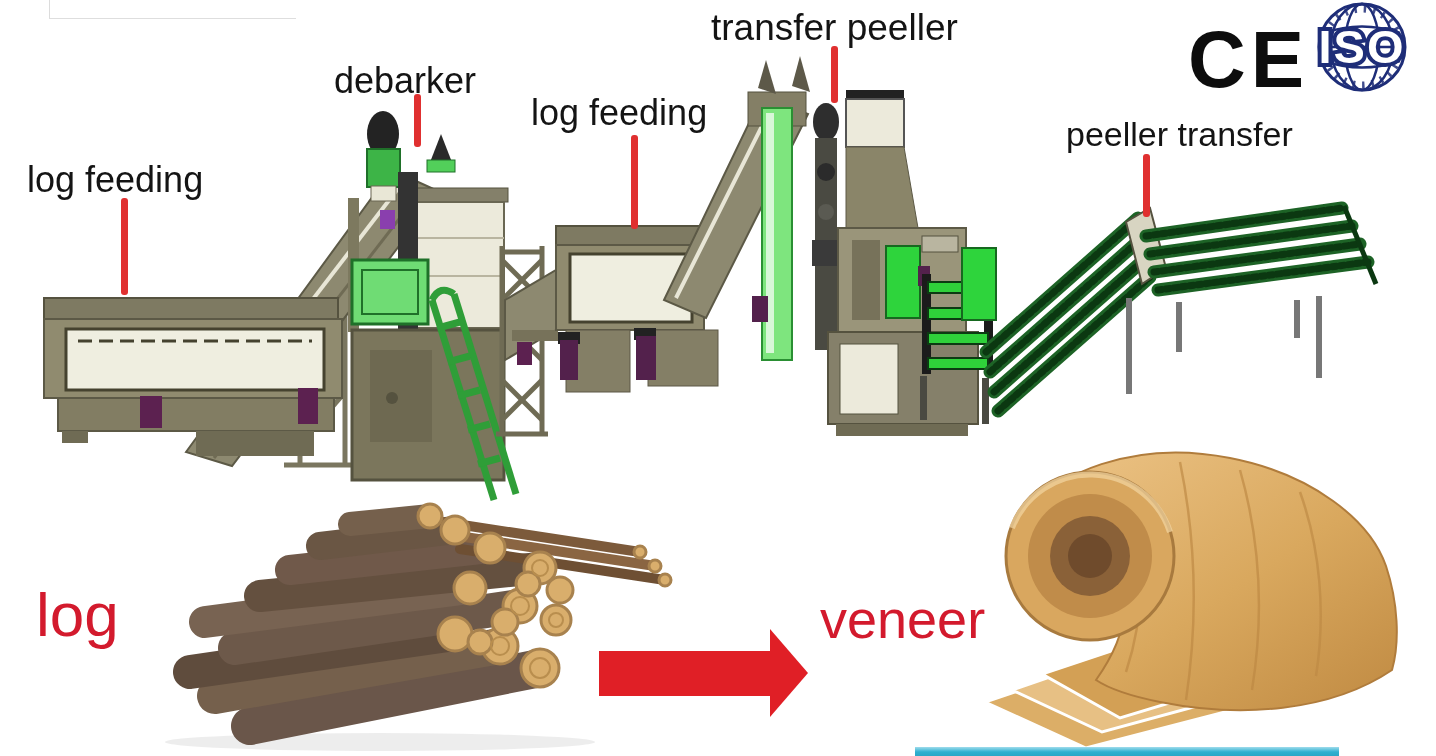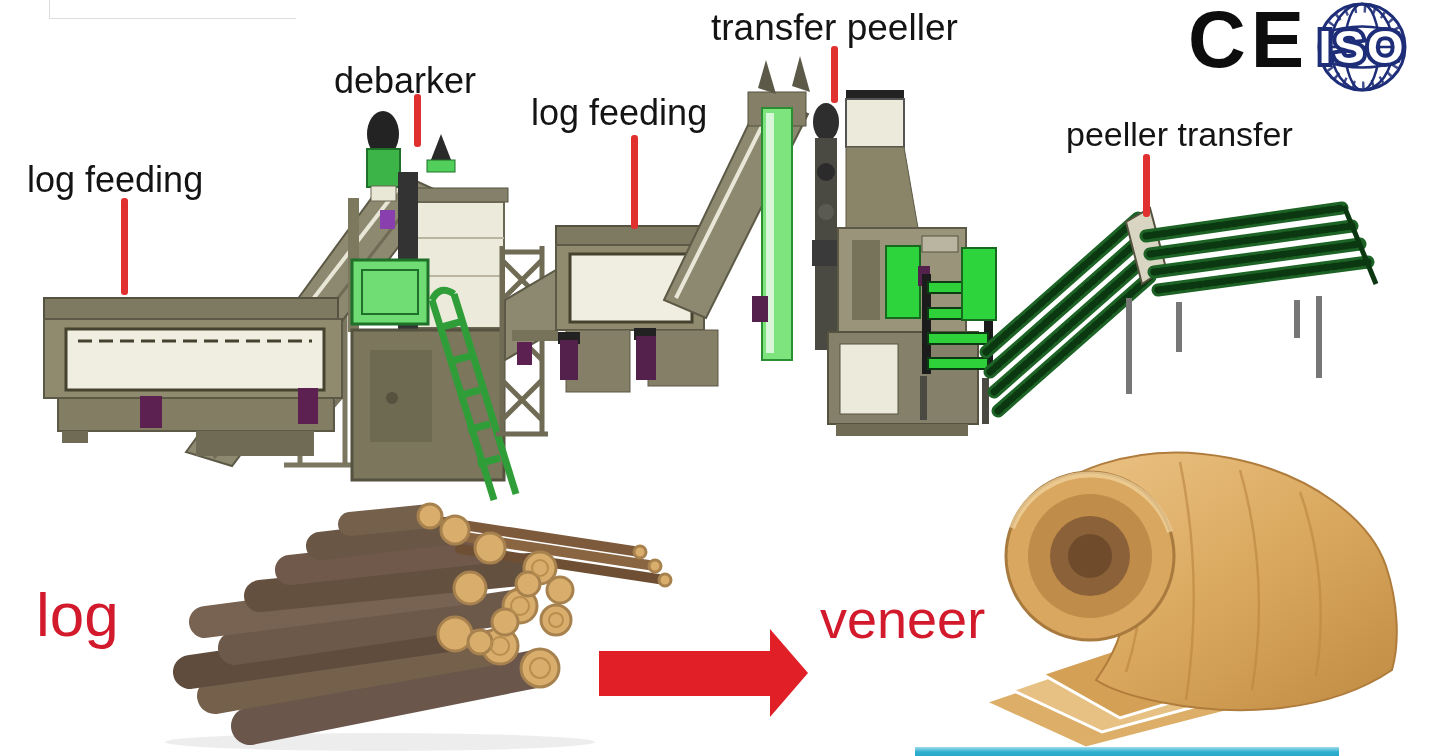--- a/index.html
+++ b/index.html
@@ -31,21 +31,21 @@
   #line-transfer{left:1143px;top:154px;height:63px;}
   .arrow-shaft{
     position:absolute;left:599px;top:651px;width:173px;height:45px;background:#e01f26;
   }
   .arrow-head{
     position:absolute;left:770px;top:629px;width:0;height:0;
     border-top:44px solid transparent;border-bottom:44px solid transparent;
     border-left:38px solid #e01f26;
   }
   .ce-logo{
-    position:absolute;left:1188px;top:0;font-size:80px;font-weight:700;
+    position:absolute;left:1188px;top:20px;font-size:80px;font-weight:700;
     color:#0d0d0d;letter-spacing:5px;line-height:1;
   }
   .iso-logo{position:absolute;left:1296px;top:0px;width:138px;height:102px;}
   .corner-guide{
     position:absolute;left:49px;top:0;width:246px;height:18px;
     border-left:1px solid #dcdcdc;border-bottom:1px solid #dedede;
   }
   .teal-bar{
     position:absolute;left:915px;top:747px;width:424px;height:9px;
     background:linear-gradient(#9fdcec 0%,#2fb0d0 55%,#2aa7c6 100%);

